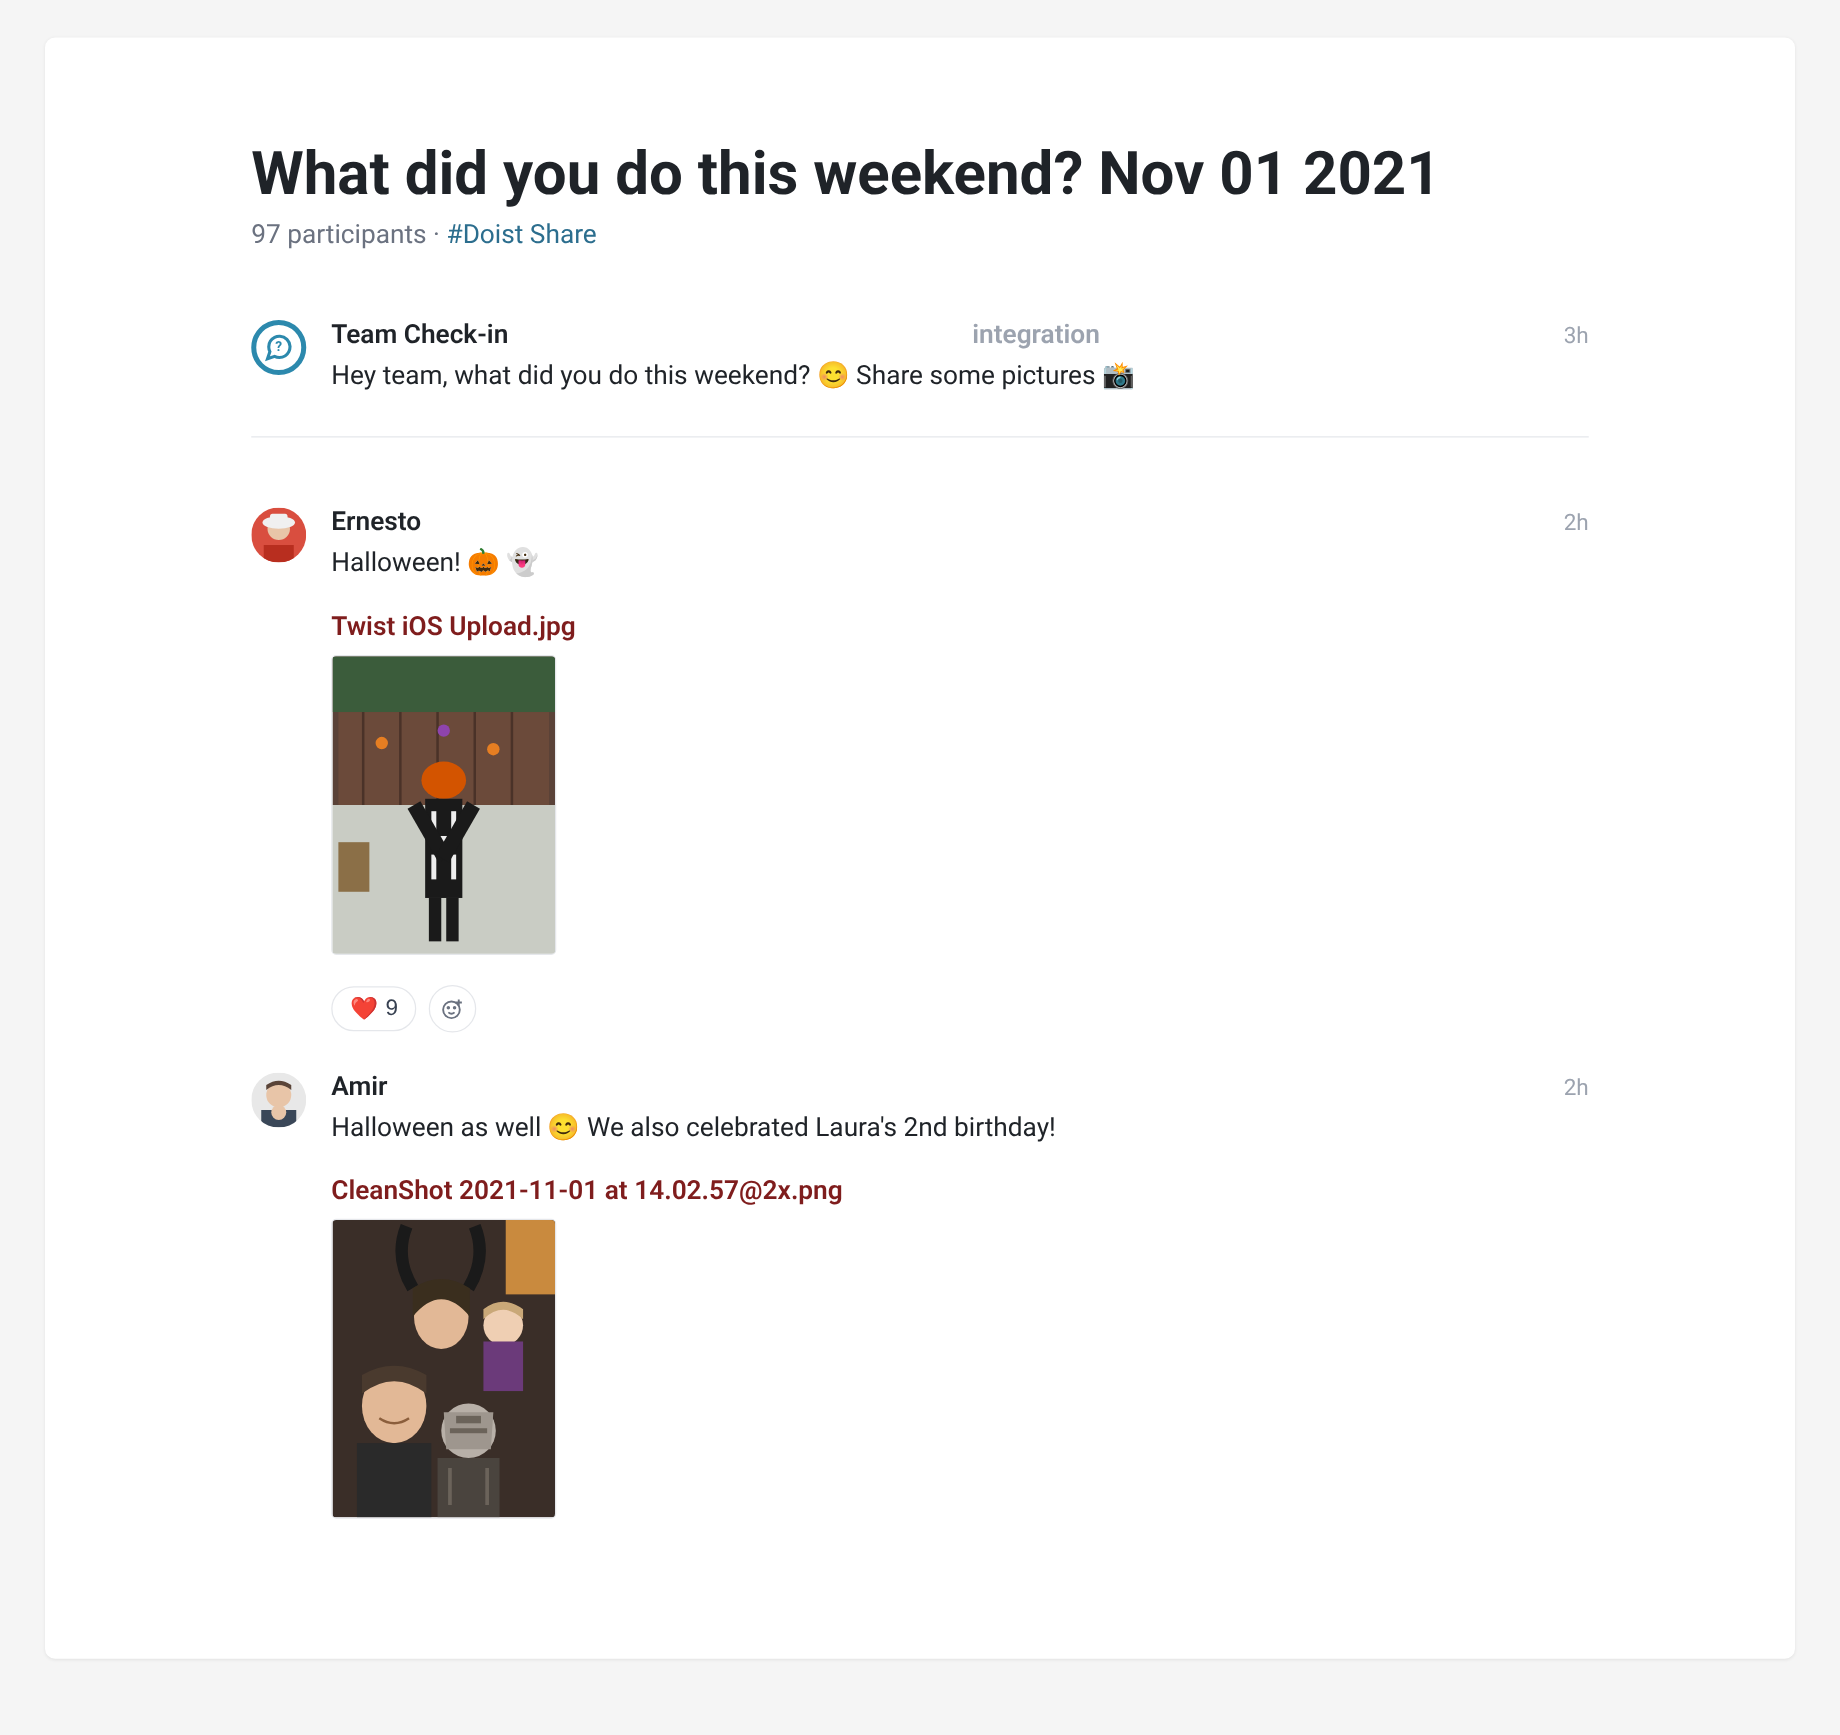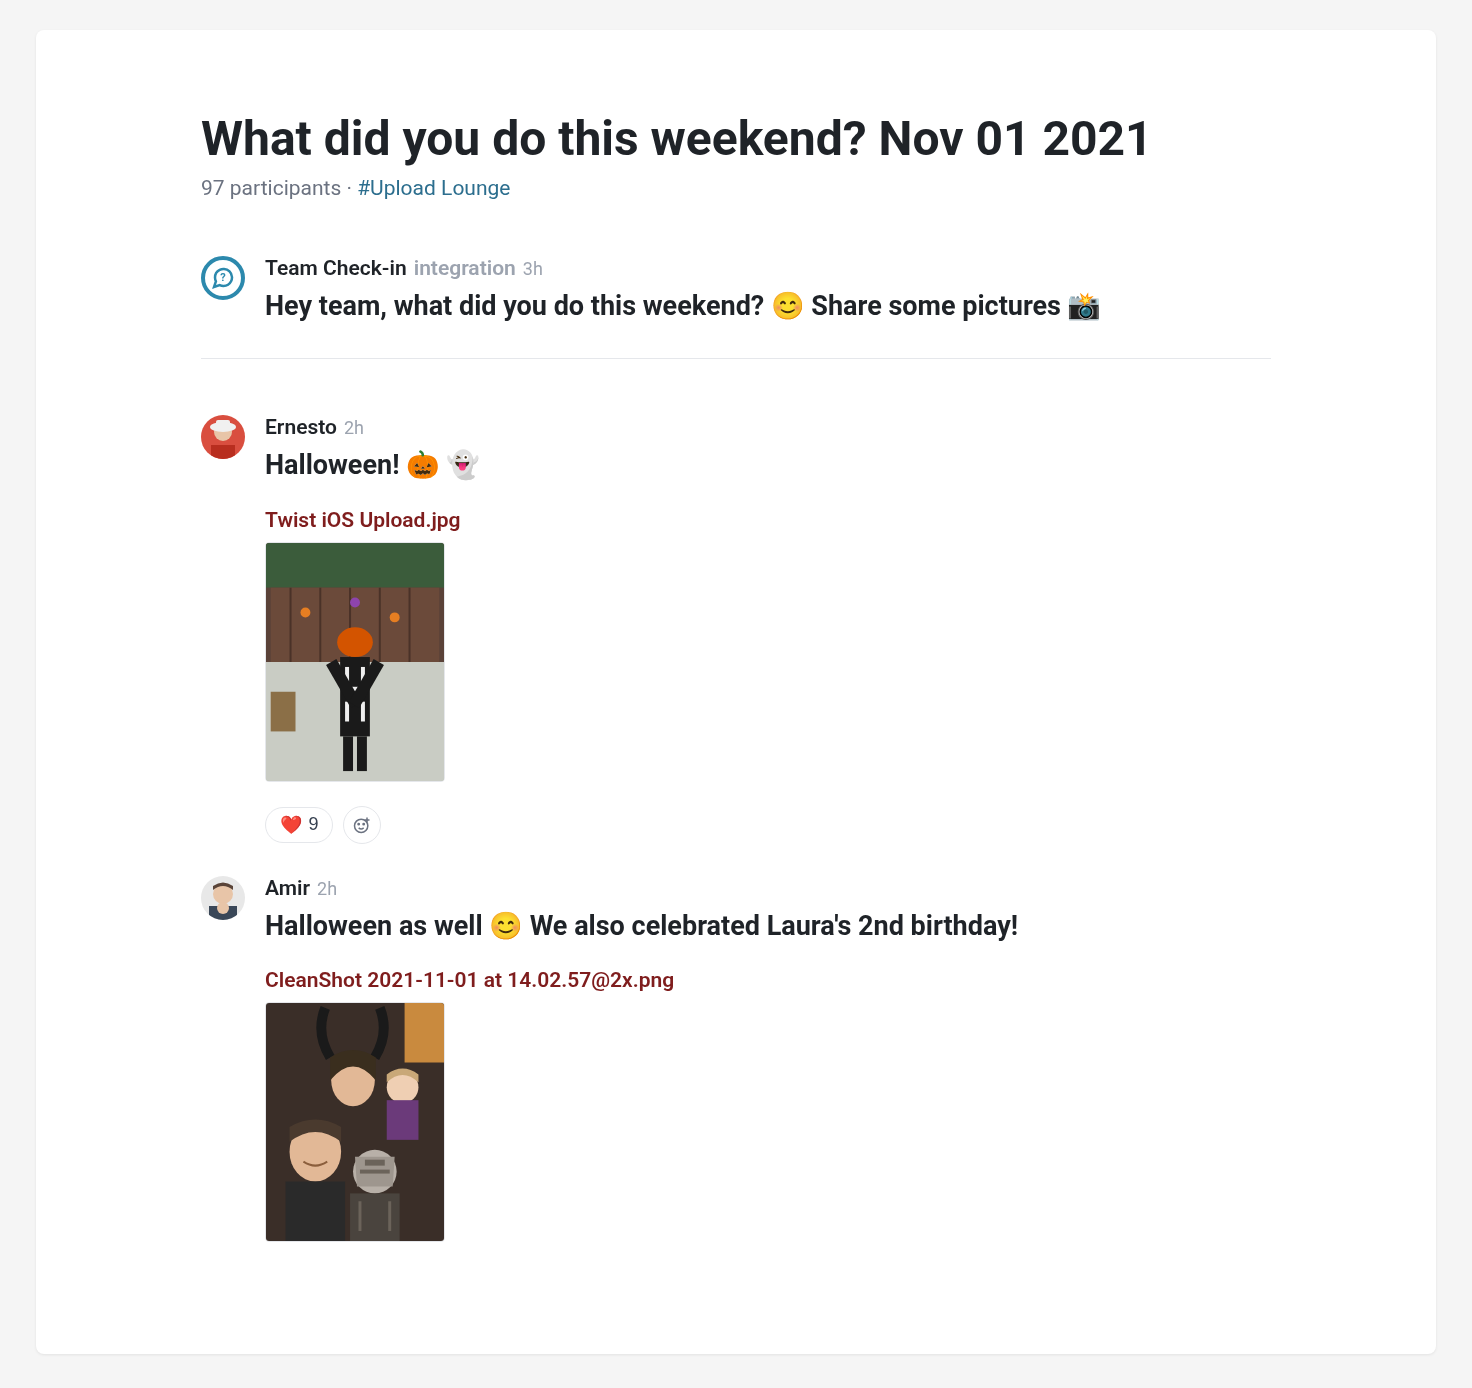--- a/index.html
+++ b/index.html
@@ -69,42 +69,42 @@
       width: 24px;
       height: 24px;
     }
     .post-body {
       flex: 1;
       min-width: 0;
     }
     .post-header {
       display: flex;
       align-items: baseline;
-      gap: 7px;
+      gap: 19px;
       margin-bottom: 6px;
+      justify-content: space-between;
     }
     .author-name {
       font-weight: 600;
       color: #1f2328;
       font-size: 21px;
     }
     .author-badge {
       font-weight: 600;
       color: #9ca3af;
       font-size: 21px;
     }
     .post-time {
       color: #9ca3af;
       font-size: 18px;
     }
     .post-text {
-      font-size: 27px;
+      font-size: 21px;
       color: #1f2328;
       line-height: 1.5;
-      font-weight: bold;
     }
     .attachment-link {
       display: block;
       color: #7f1d1d;
       font-weight: 600;
       font-size: 21px;
       text-decoration: none;
       margin-top: 22px;
       margin-bottom: 10px;
     }
@@ -157,21 +157,21 @@
     }
     .post + .post {
     }
   </style>
 </head>
 <body>
 
 <div class="card">
   <h1 class="thread-title">What did you do this weekend? Nov 01 2021</h1>
   <div class="thread-meta">
-    <span>97 participants</span><span> · </span><a href="#">#Upload Lounge</a>
+    <span>97 participants</span><span> · </span><a href="#">#Doist Share</a>
   </div>
 
   <div class="post with-divider">
     <div class="avatar avatar-bot">
       <svg viewBox="0 0 24 24" fill="none" stroke="#2c89ad" stroke-width="2.5">
         <path d="M21 11.5a8.38 8.38 0 0 1-.9 3.8 8.5 8.5 0 0 1-7.6 4.7 8.38 8.38 0 0 1-3.8-.9L3 21l1.9-5.7a8.38 8.38 0 0 1-.9-3.8 8.5 8.5 0 0 1 4.7-7.6 8.38 8.38 0 0 1 3.8-.9h.5a8.48 8.48 0 0 1 8 8v.5z" fill="none"></path>
         <text x="12" y="15" font-size="11" font-weight="bold" text-anchor="middle" fill="#2c89ad" stroke="none">?</text>
       </svg>
     </div>
     <div class="post-body">

